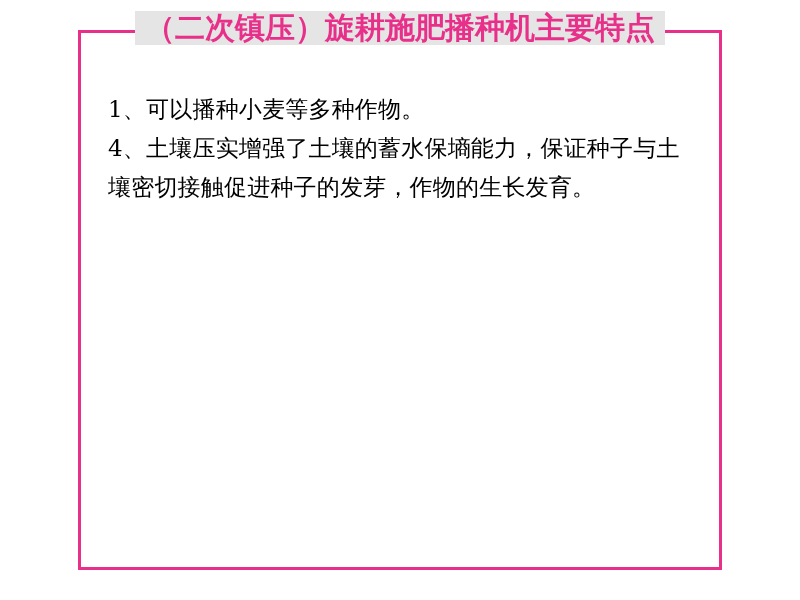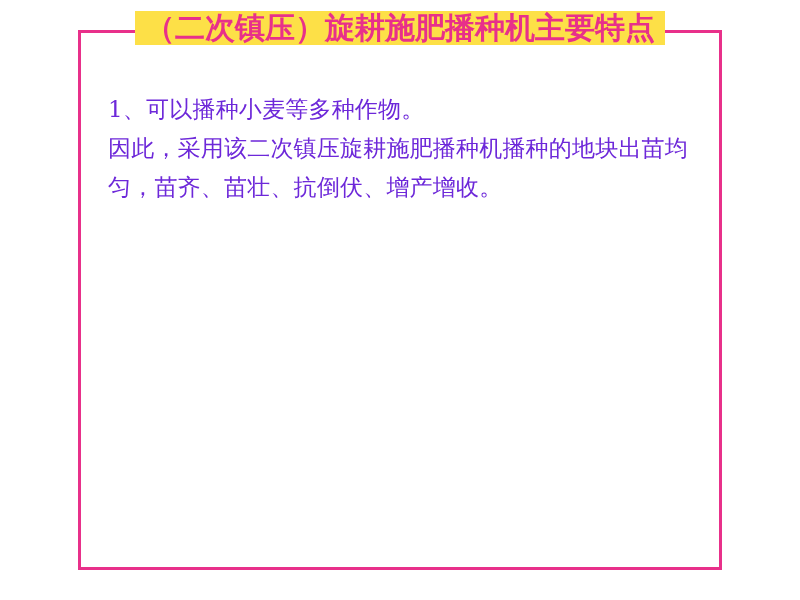--- a/index.html
+++ b/index.html
@@ -35,39 +35,39 @@
     top: 30px;
     width: 644px;
     height: 0;
     display: flex;
     align-items: center;
     justify-content: center;
   }
   .title {
     position: relative;
     transform: translateY(-2px);
-    background: #fde047;
+    background: #e5e5e5;
     padding: 0 10px;
     font-family: "DejaVu Serif", "Liberation Serif", serif;
     font-weight: bold;
     font-size: 30px;
     line-height: 34px;
     color: #e8308a;
     white-space: nowrap;
     letter-spacing: 0px;
   }
   .body-text {
     position: absolute;
     left: 108px;
     top: 90px;
     width: 590px;
     font-family: "DejaVu Serif", "Liberation Serif", serif;
     font-size: 23px;
     line-height: 39px;
-    color: #6d28d9;
+    color: #000000;
     letter-spacing: 0.2px;
   }
   .para {
     margin: 0;
     text-indent: 0;
   }
   .para + .para {
     margin-top: 0px;
   }
 </style>
@@ -77,16 +77,16 @@
 <div class="slide">
 
   <div class="frame"></div>
 
   <div class="title-wrap">
     <div class="title">（二次镇压）旋耕施肥播种机主要特点</div>
   </div>
 
   <div class="body-text">
     <p class="para">1、可以播种小麦等多种作物。</p>
-    <p class="para">因此，采用该二次镇压旋耕施肥播种机播种的地块出苗均匀，苗齐、苗壮、抗倒伏、增产增收。</p>
+    <p class="para">4、土壤压实增强了土壤的蓄水保墒能力，保证种子与土壤密切接触促进种子的发芽，作物的生长发育。</p>
   </div>
 
 </div>
 
 </body></html>

